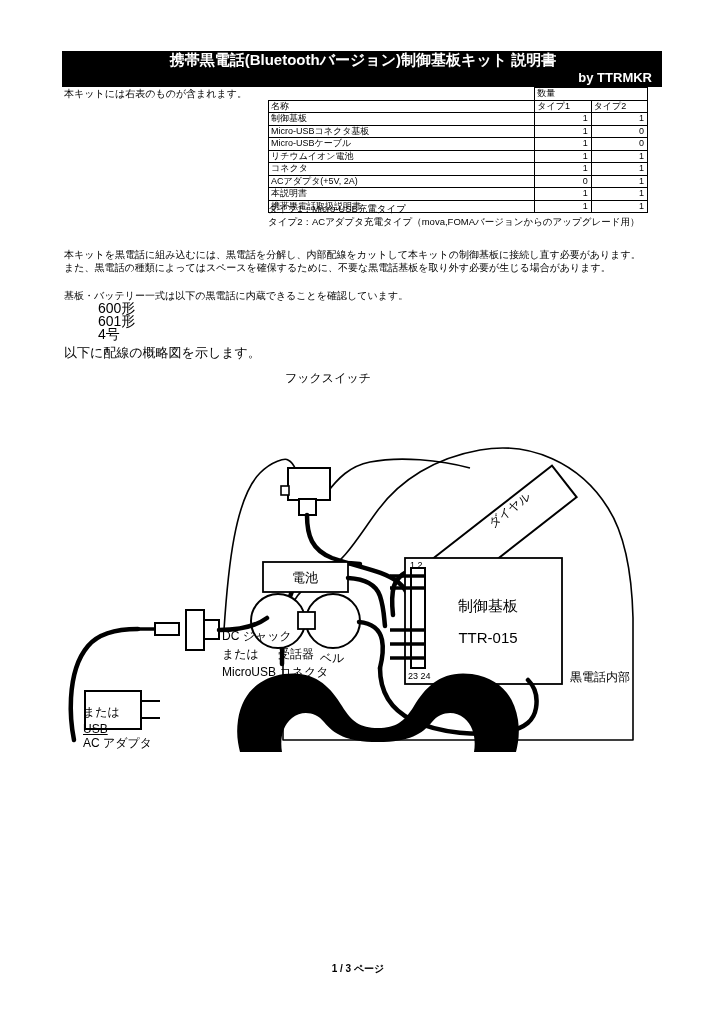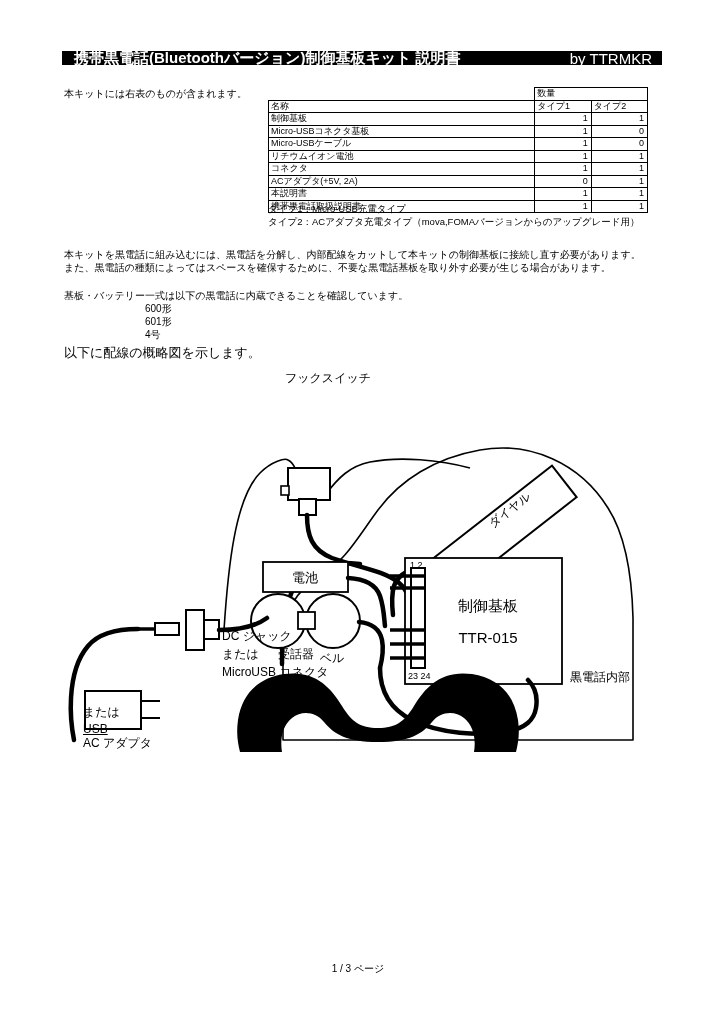--- a/index.html
+++ b/index.html
@@ -15,38 +15,39 @@
     color: #000000;
     overflow: hidden;
   }
 
   
   #title-bar {
     position: absolute;
     left: 62px;
     top: 51px;
     width: 600px;
-    height: 14px;
+    height: 36px;
     background: #000000;
     display: flex;
     align-items: center;
     box-sizing: border-box;
     padding: 0 10px 0 12px;
+    flex-direction: column;
   }
   #title-bar .doc-title {
     color: #ffffff;
     font-size: 15px;
     font-weight: bold;
     letter-spacing: 0px;
     white-space: nowrap;
   }
   #title-bar .doc-author {
     color: #ffffff;
-    font-size: 15px;
-    font-weight: normal;
+    font-size: 13px;
+    font-weight: bold;
     margin-left: auto;
     white-space: nowrap;
   }
 
   
   .body-text {
     position: absolute;
     font-size: 10px;
     line-height: 13px;
     white-space: pre;
@@ -88,24 +89,23 @@
     white-space: pre;
   }
 
   
   #para-assembly { left: 64px; top: 248px; }
   #para-models   { left: 64px; top: 289px; }
   #models-list {
     position: absolute;
     left: 98px;
     top: 302px;
-    font-size: 10px;
+    font-size: 14px;
     line-height: 13px;
     white-space: pre;
-    margin-left: 47px;
   }
   #diagram-lead {
     position: absolute;
     left: 64px;
     top: 345px;
     font-size: 13px;
     line-height: 16px;
     white-space: pre;
   }
 
@@ -120,20 +120,21 @@
   #wiring-diagram svg { display: block; }
 
   
   #page-footer {
     position: absolute;
     left: 0;
     top: 962px;
     width: 716px;
     text-align: center;
     font-size: 10px;
+    font-weight: bold;
   }
 </style>
 </head>
 <body>
 
 <div id="title-bar">
   <span class="doc-title">携帯黒電話(Bluetoothバージョン)制御基板キット  説明書</span>
   <span class="doc-author">by TTRMKR</span>
 </div>
 

